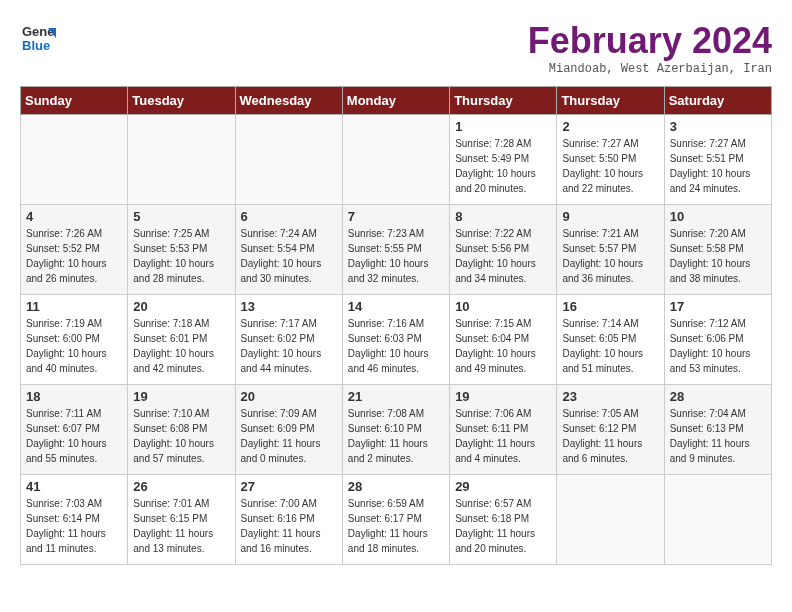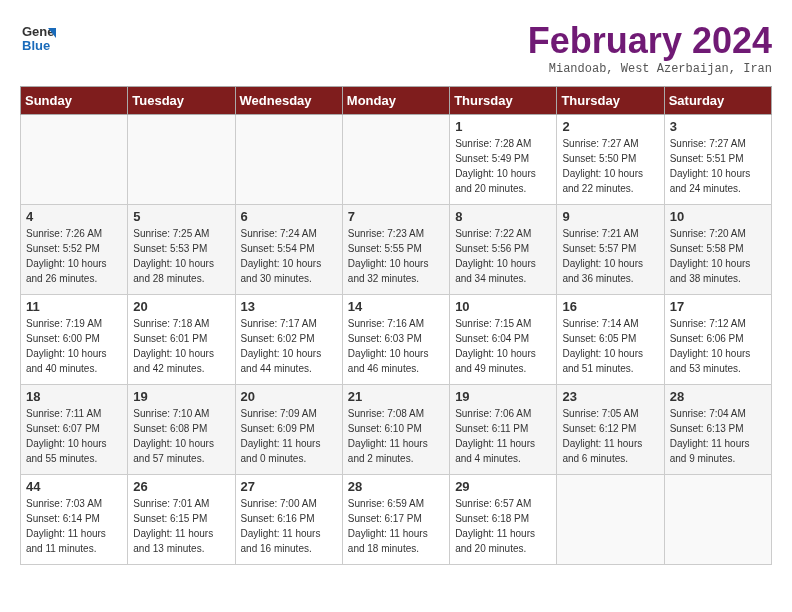--- a/index.html
+++ b/index.html
@@ -210,21 +210,21 @@
           <div class="day-num">23</div>
           <div class="day-info">Sunrise: 7:05 AM<br>Sunset: 6:12 PM<br>Daylight: 11 hours and 6 minutes.</div>
         </td>
         <td>
           <div class="day-num">28</div>
           <div class="day-info">Sunrise: 7:04 AM<br>Sunset: 6:13 PM<br>Daylight: 11 hours and 9 minutes.</div>
         </td>
       </tr>
       <tr>
         <td>
-          <div class="day-num">44</div>
+          <div class="day-num">41</div>
           <div class="day-info">Sunrise: 7:03 AM<br>Sunset: 6:14 PM<br>Daylight: 11 hours and 11 minutes.</div>
         </td>
         <td>
           <div class="day-num">26</div>
           <div class="day-info">Sunrise: 7:01 AM<br>Sunset: 6:15 PM<br>Daylight: 11 hours and 13 minutes.</div>
         </td>
         <td>
           <div class="day-num">27</div>
           <div class="day-info">Sunrise: 7:00 AM<br>Sunset: 6:16 PM<br>Daylight: 11 hours and 16 minutes.</div>
         </td>

